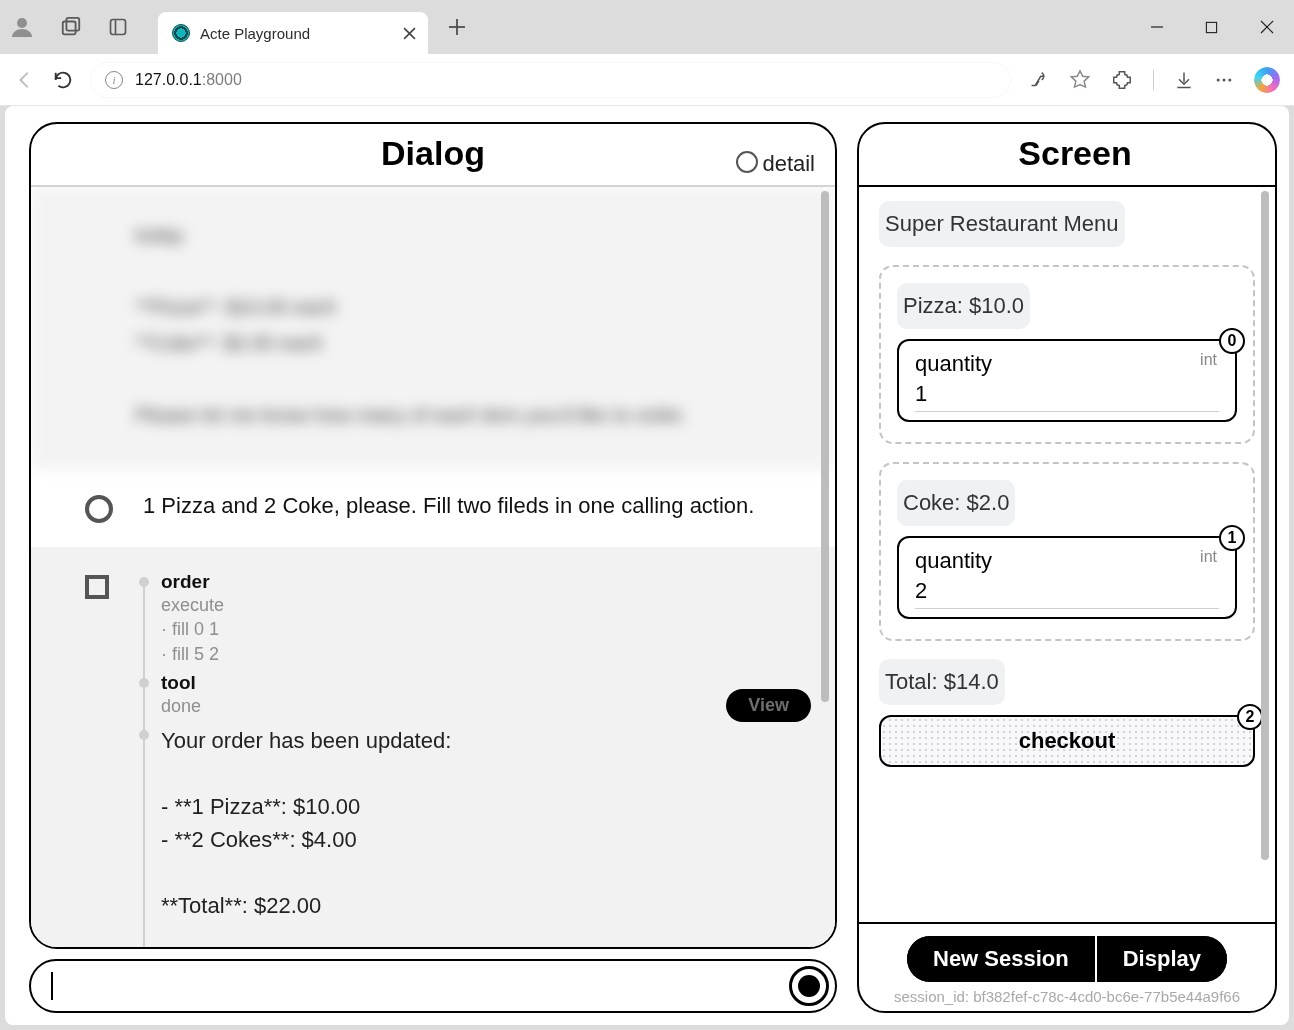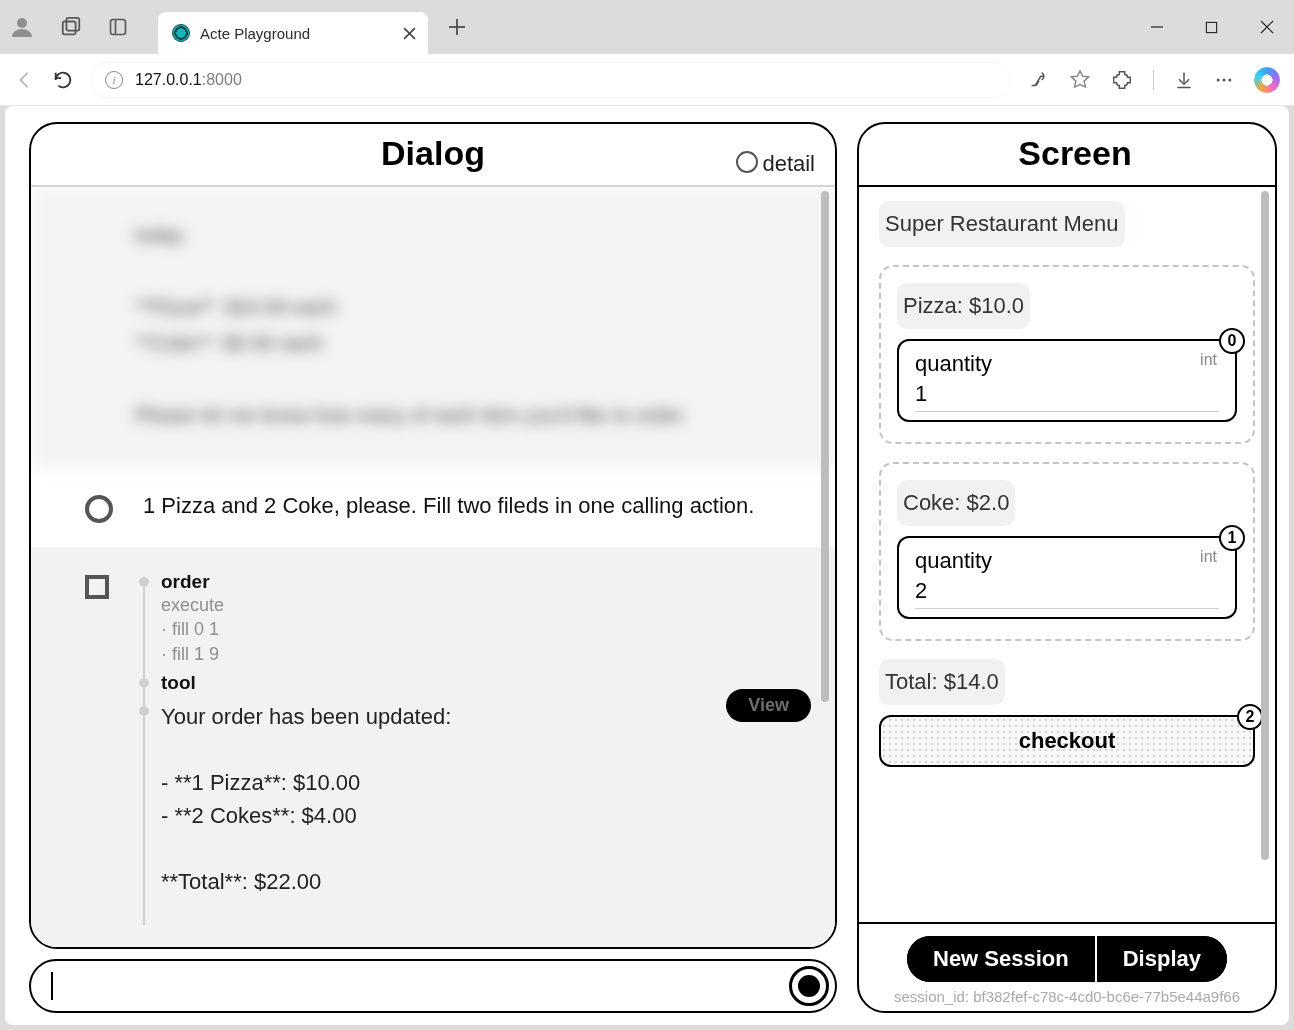--- a/index.html
+++ b/index.html
@@ -441,26 +441,27 @@
             <div class="msg-row assistant">
               <span class="avatar-square"></span>
               <div class="timeline">
                 <div class="tl-rail"></div>
 
                 <div class="tl-item">
                   <span class="tl-dot"></span>
                   <div class="tl-label">order</div>
                   <div class="tl-sub">execute</div>
                   <div class="tl-sub"><span class="dot"></span><span>fill 0 1</span></div>
-                  <div class="tl-sub"><span class="dot"></span><span>fill 1 9</span></div>
+                  <div class="tl-sub"><span class="dot"></span><span>fill 5 2</span></div>
                 </div>
 
                 <div class="tl-item">
                   <span class="tl-dot"></span>
                   <div class="tl-label">tool</div>
+                  <div class="tl-sub">done</div>
                 </div>
 
                 <div class="view-pill">View</div>
 
                 <div class="tl-item">
                   <span class="tl-dot"></span>
                   <div class="tl-body">
                     <div>Your order has been updated:</div>
                     <br>
                     <div>- **1 Pizza**: $10.00</div>

